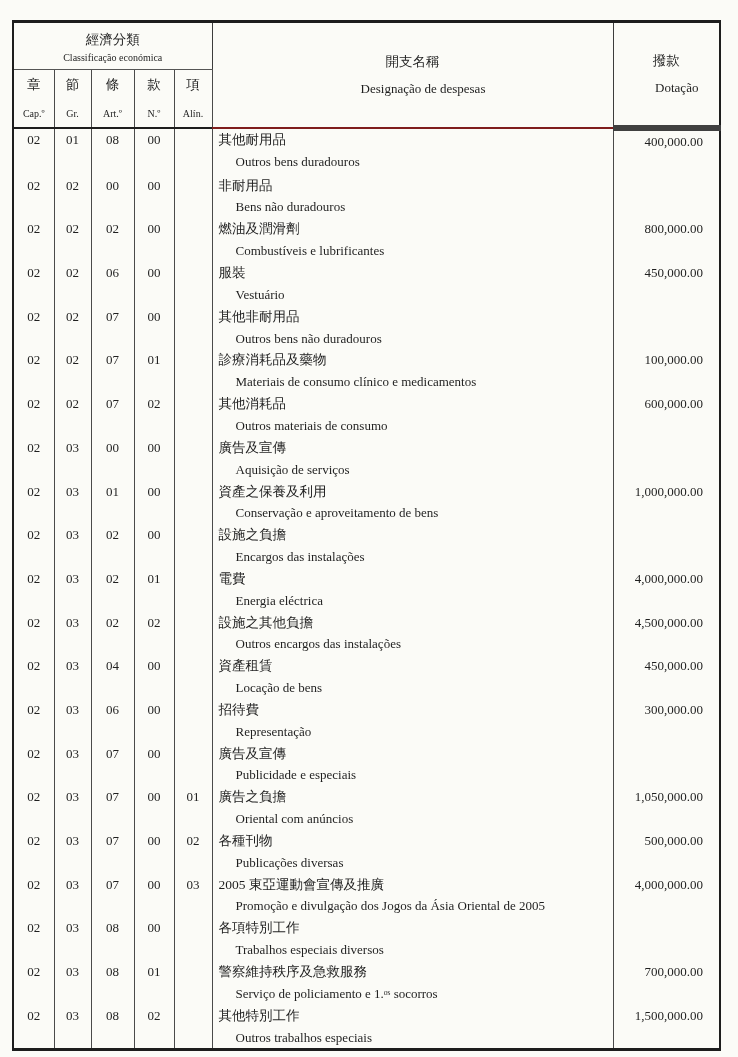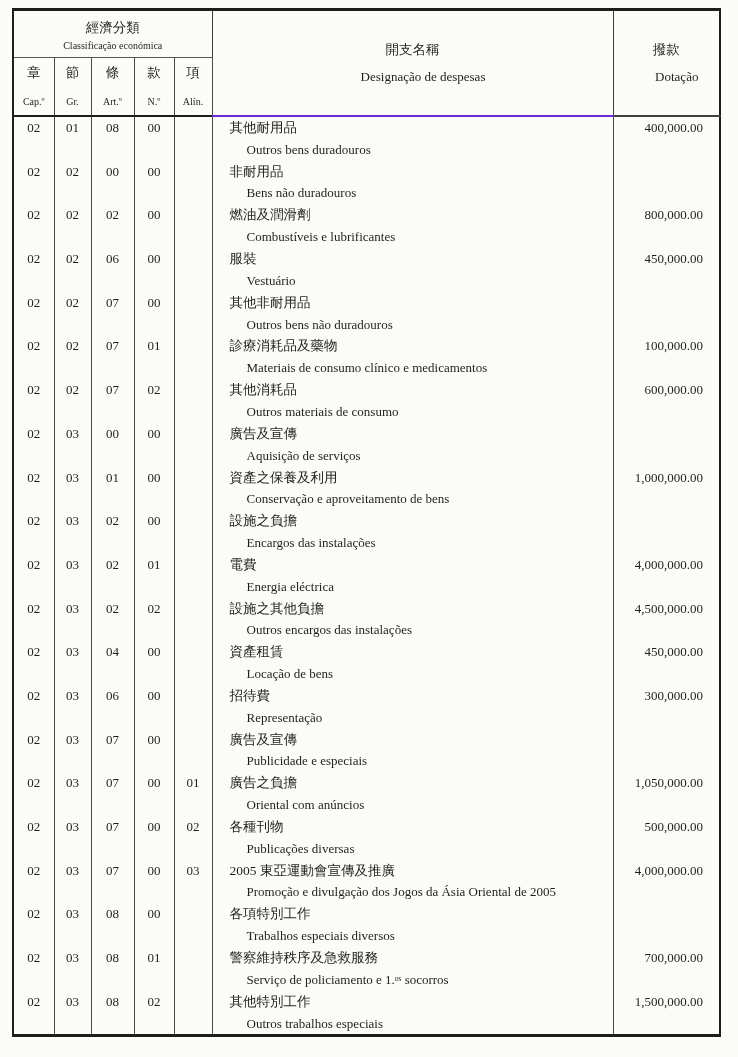--- a/index.html
+++ b/index.html
@@ -5,43 +5,43 @@
   html,body{margin:0;padding:0;}
   body{
     width:738px;height:1057px;
     background:#fbfbf7;
     font-family:"Liberation Serif","DejaVu Serif",serif;
     color:#1f1f1f;
     position:relative;
     -webkit-font-smoothing:antialiased;
   }
   .budget{
-    position:absolute;left:12px;top:8px;
+    position:absolute;left:12px;top:20px;
     width:707px;
     border-collapse:collapse;
     table-layout:fixed;
   }
   .budget{border:2px solid #1d1d1d;border-top-width:3px;border-bottom-width:3px;}
   .budget th,.budget td{padding:0;font-weight:normal;}
   
   thead th{vertical-align:middle;text-align:center;}
   .class-head{height:46px;border-right:1px solid #3c3c3c;border-bottom:1px solid #555;}
   .class-head .zh{font-size:13.5px;line-height:17px;padding-top:6px;}
   .class-head .pt{font-size:10px;line-height:19px;}
-  .desig-head{border-right:1px solid #3c3c3c;border-bottom:2px solid #6d28d9;}
-  .dot-head{border-bottom:2px solid #404040;}
+  .desig-head{border-right:1px solid #3c3c3c;border-bottom:2px solid #7f1d1d;}
+  .dot-head{border-bottom:6px solid #404040;}
   .desig-head .zh,.dot-head .zh{font-size:13.5px;line-height:18px;}
   .desig-head .pt,.dot-head .pt{font-size:13px;line-height:18px;margin-top:9px;padding-left:21px;}
   .h2 th{height:57px;border-right:1px solid #4a4a4a;border-bottom:2px solid #1d1d1d;vertical-align:top;}
   .h2 th .zh{font-size:13.5px;line-height:20px;padding-top:5px;}
   .h2 th .pt{font-size:10px;line-height:20px;margin-top:9px;}
   
   tbody td{height:43.7px;vertical-align:top;border-right:1px solid #4a4a4a;}
   td.code{text-align:center;font-size:13px;line-height:22px;}
-  td.desc{padding-left:17px;}
+  td.desc{padding-left:6px;}
   td.desc .zh{font-size:13.5px;line-height:21.8px;white-space:nowrap;}
   td.desc .pt{font-size:13px;line-height:21.8px;white-space:nowrap;margin-left:17px;}
   td.amount{text-align:right;padding-right:16px;font-size:13px;line-height:22px;border-right:none;}
 </style>
 </head>
 <body>
 
 <table class="budget">
   <colgroup>
     <col style="width:41px">

